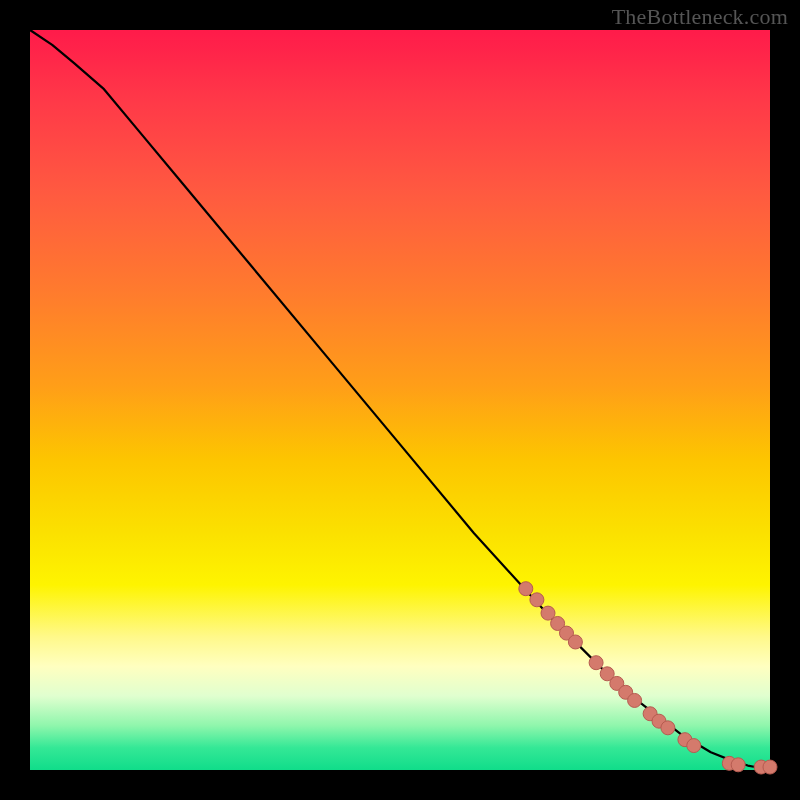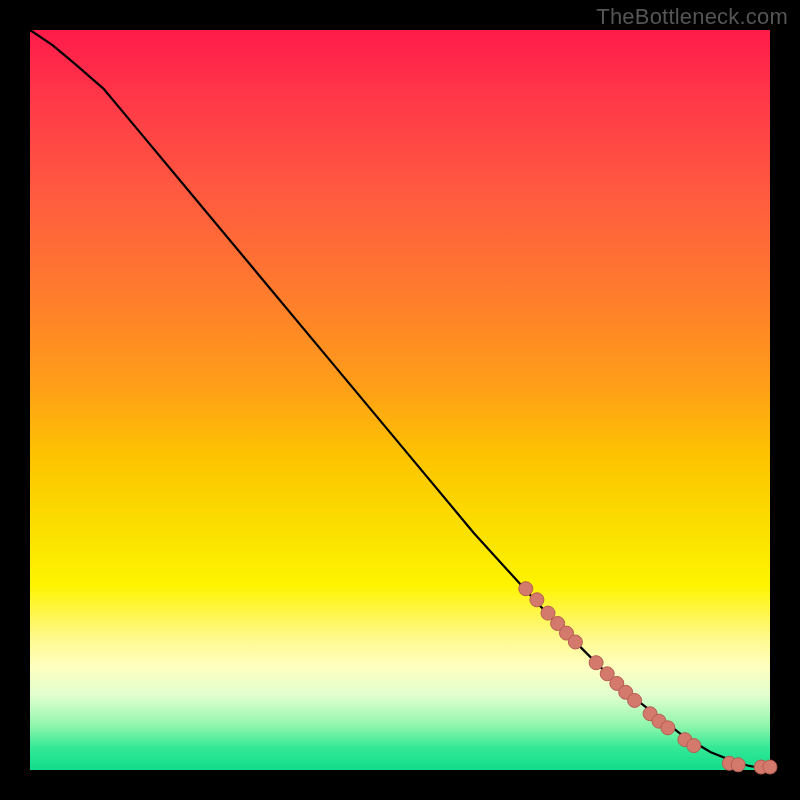--- a/index.html
+++ b/index.html
@@ -9,20 +9,21 @@
     height: 800px;
     overflow: hidden;
     background: #000;
     font-family: Arial, Helvetica, sans-serif;
   }
   .frame {
     position: relative;
     width: 800px;
     height: 596px;
     background: #000;
+    font-family: Liberation Serif, serif;
   }
   .watermark {
     position: absolute;
     top: 4px;
     right: 12px;
     color: #555;
     font-size: 22px;
     font-weight: 400;
     letter-spacing: 0.2px;
   }

